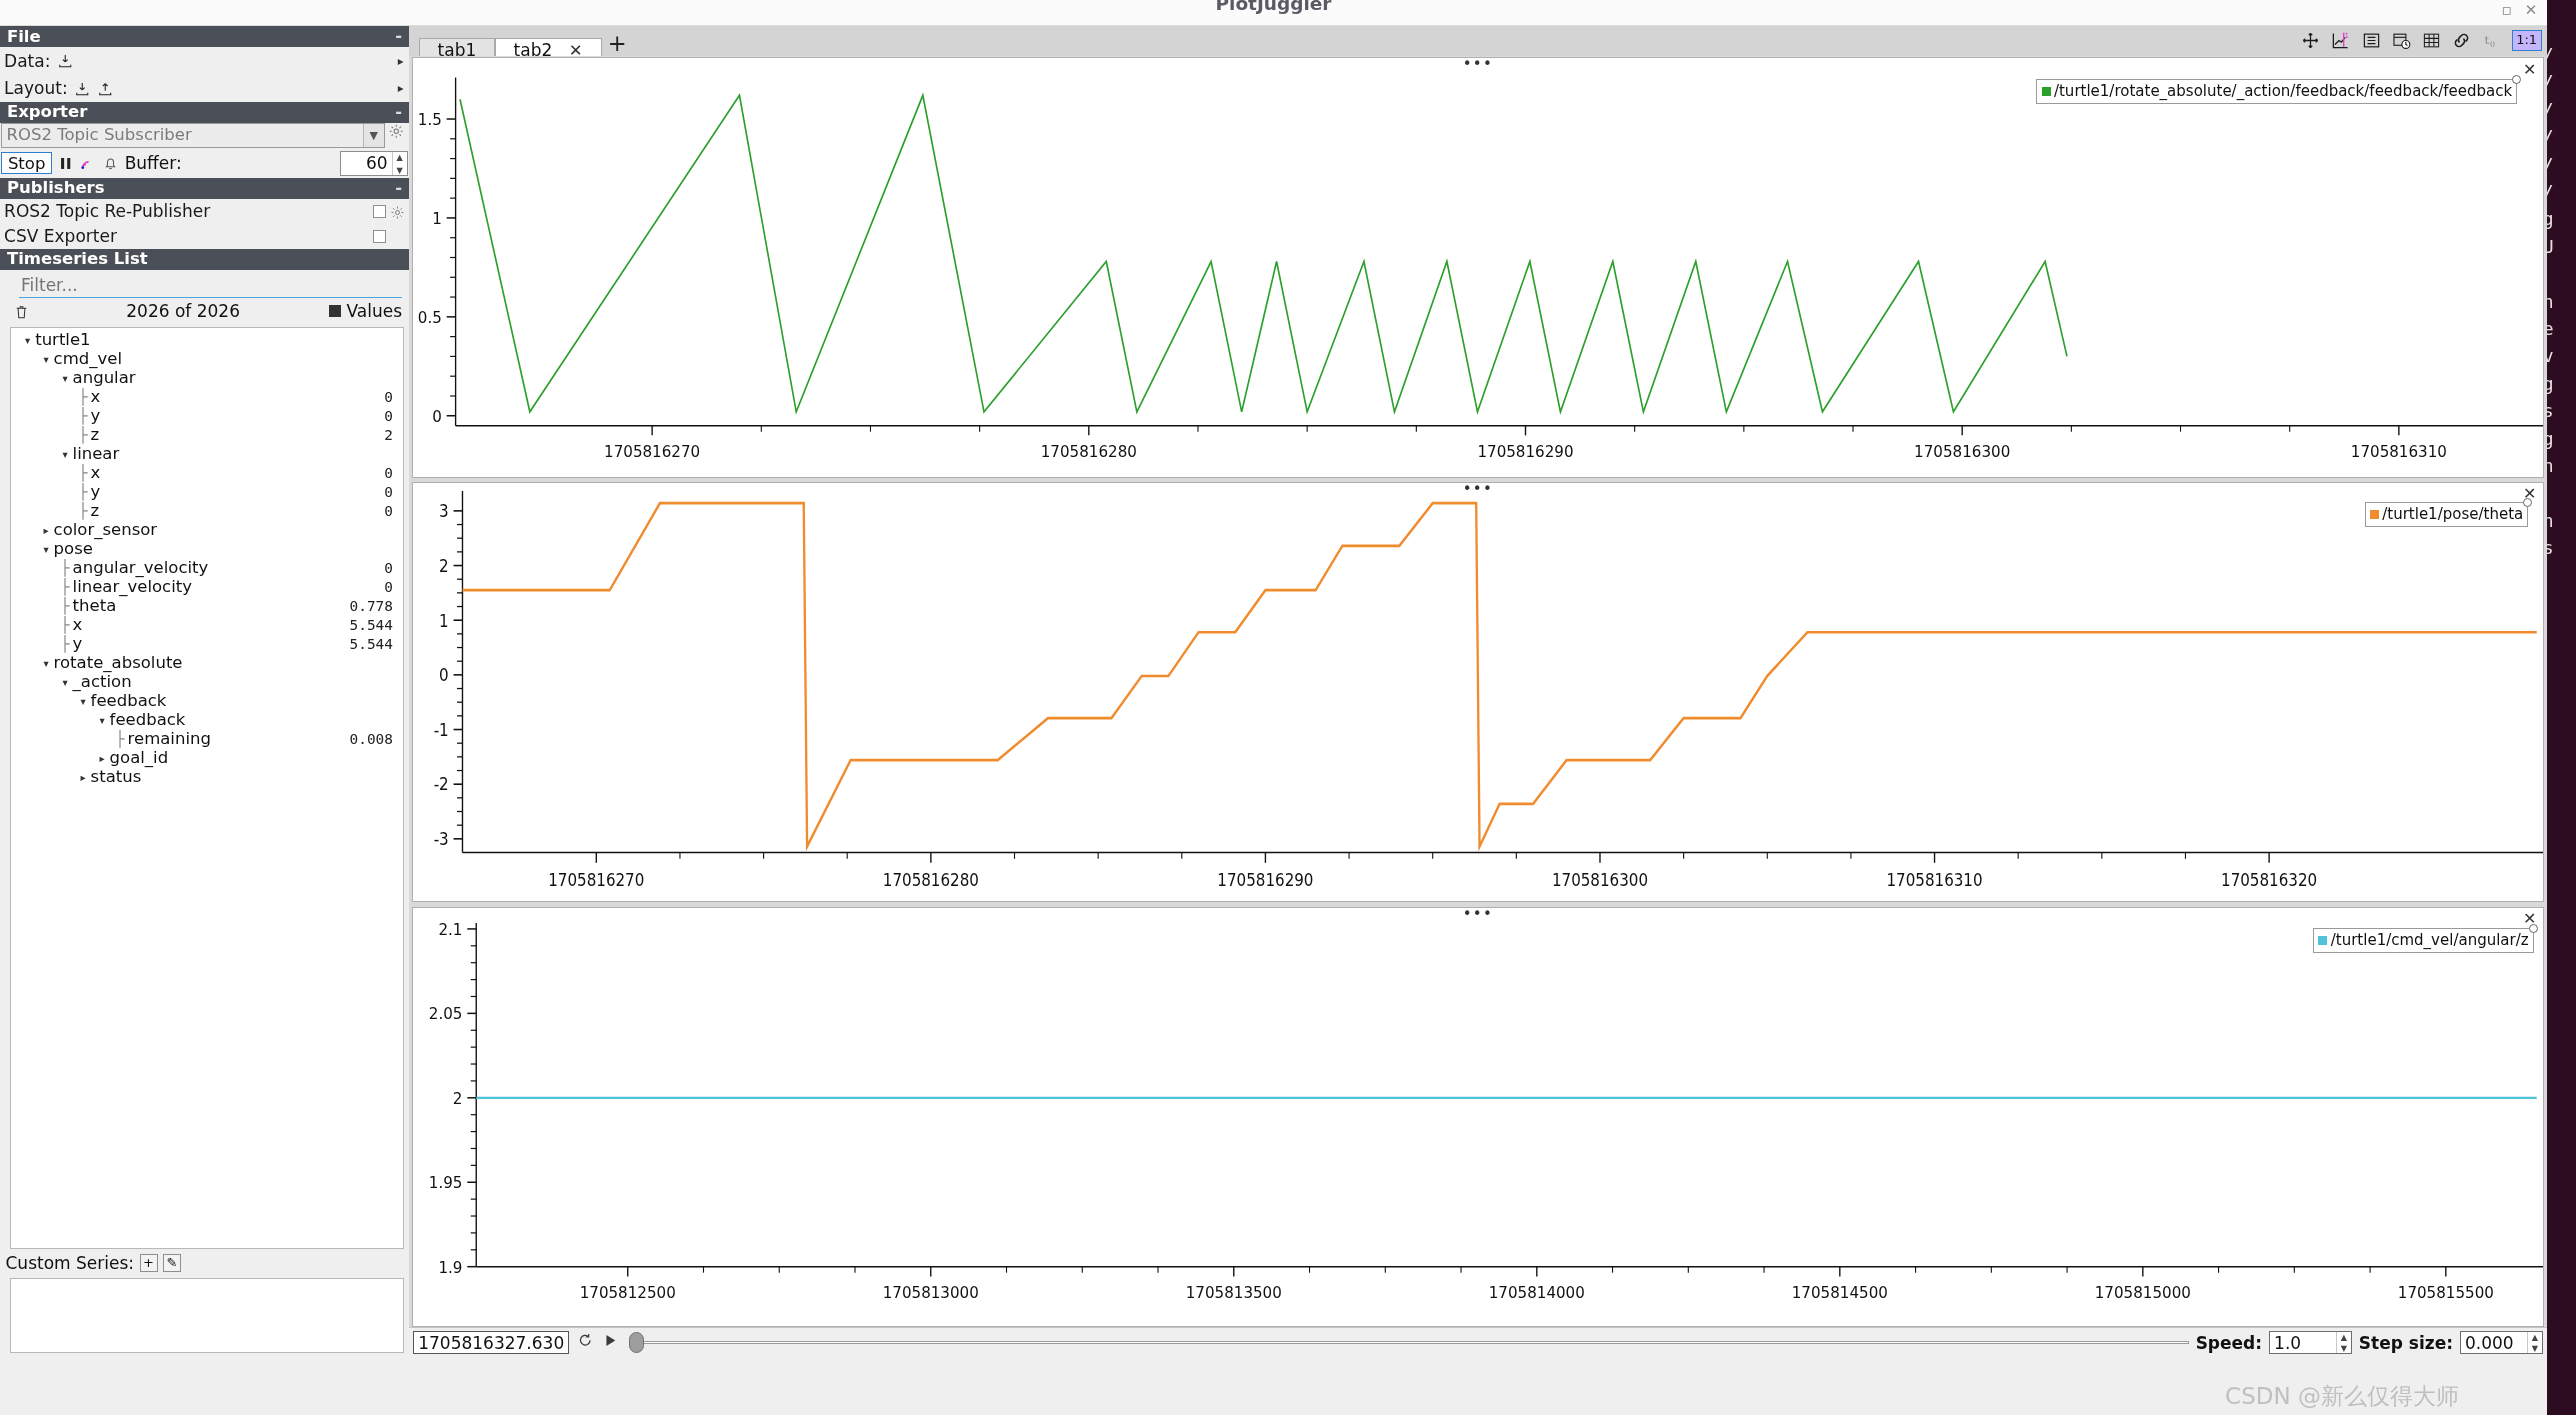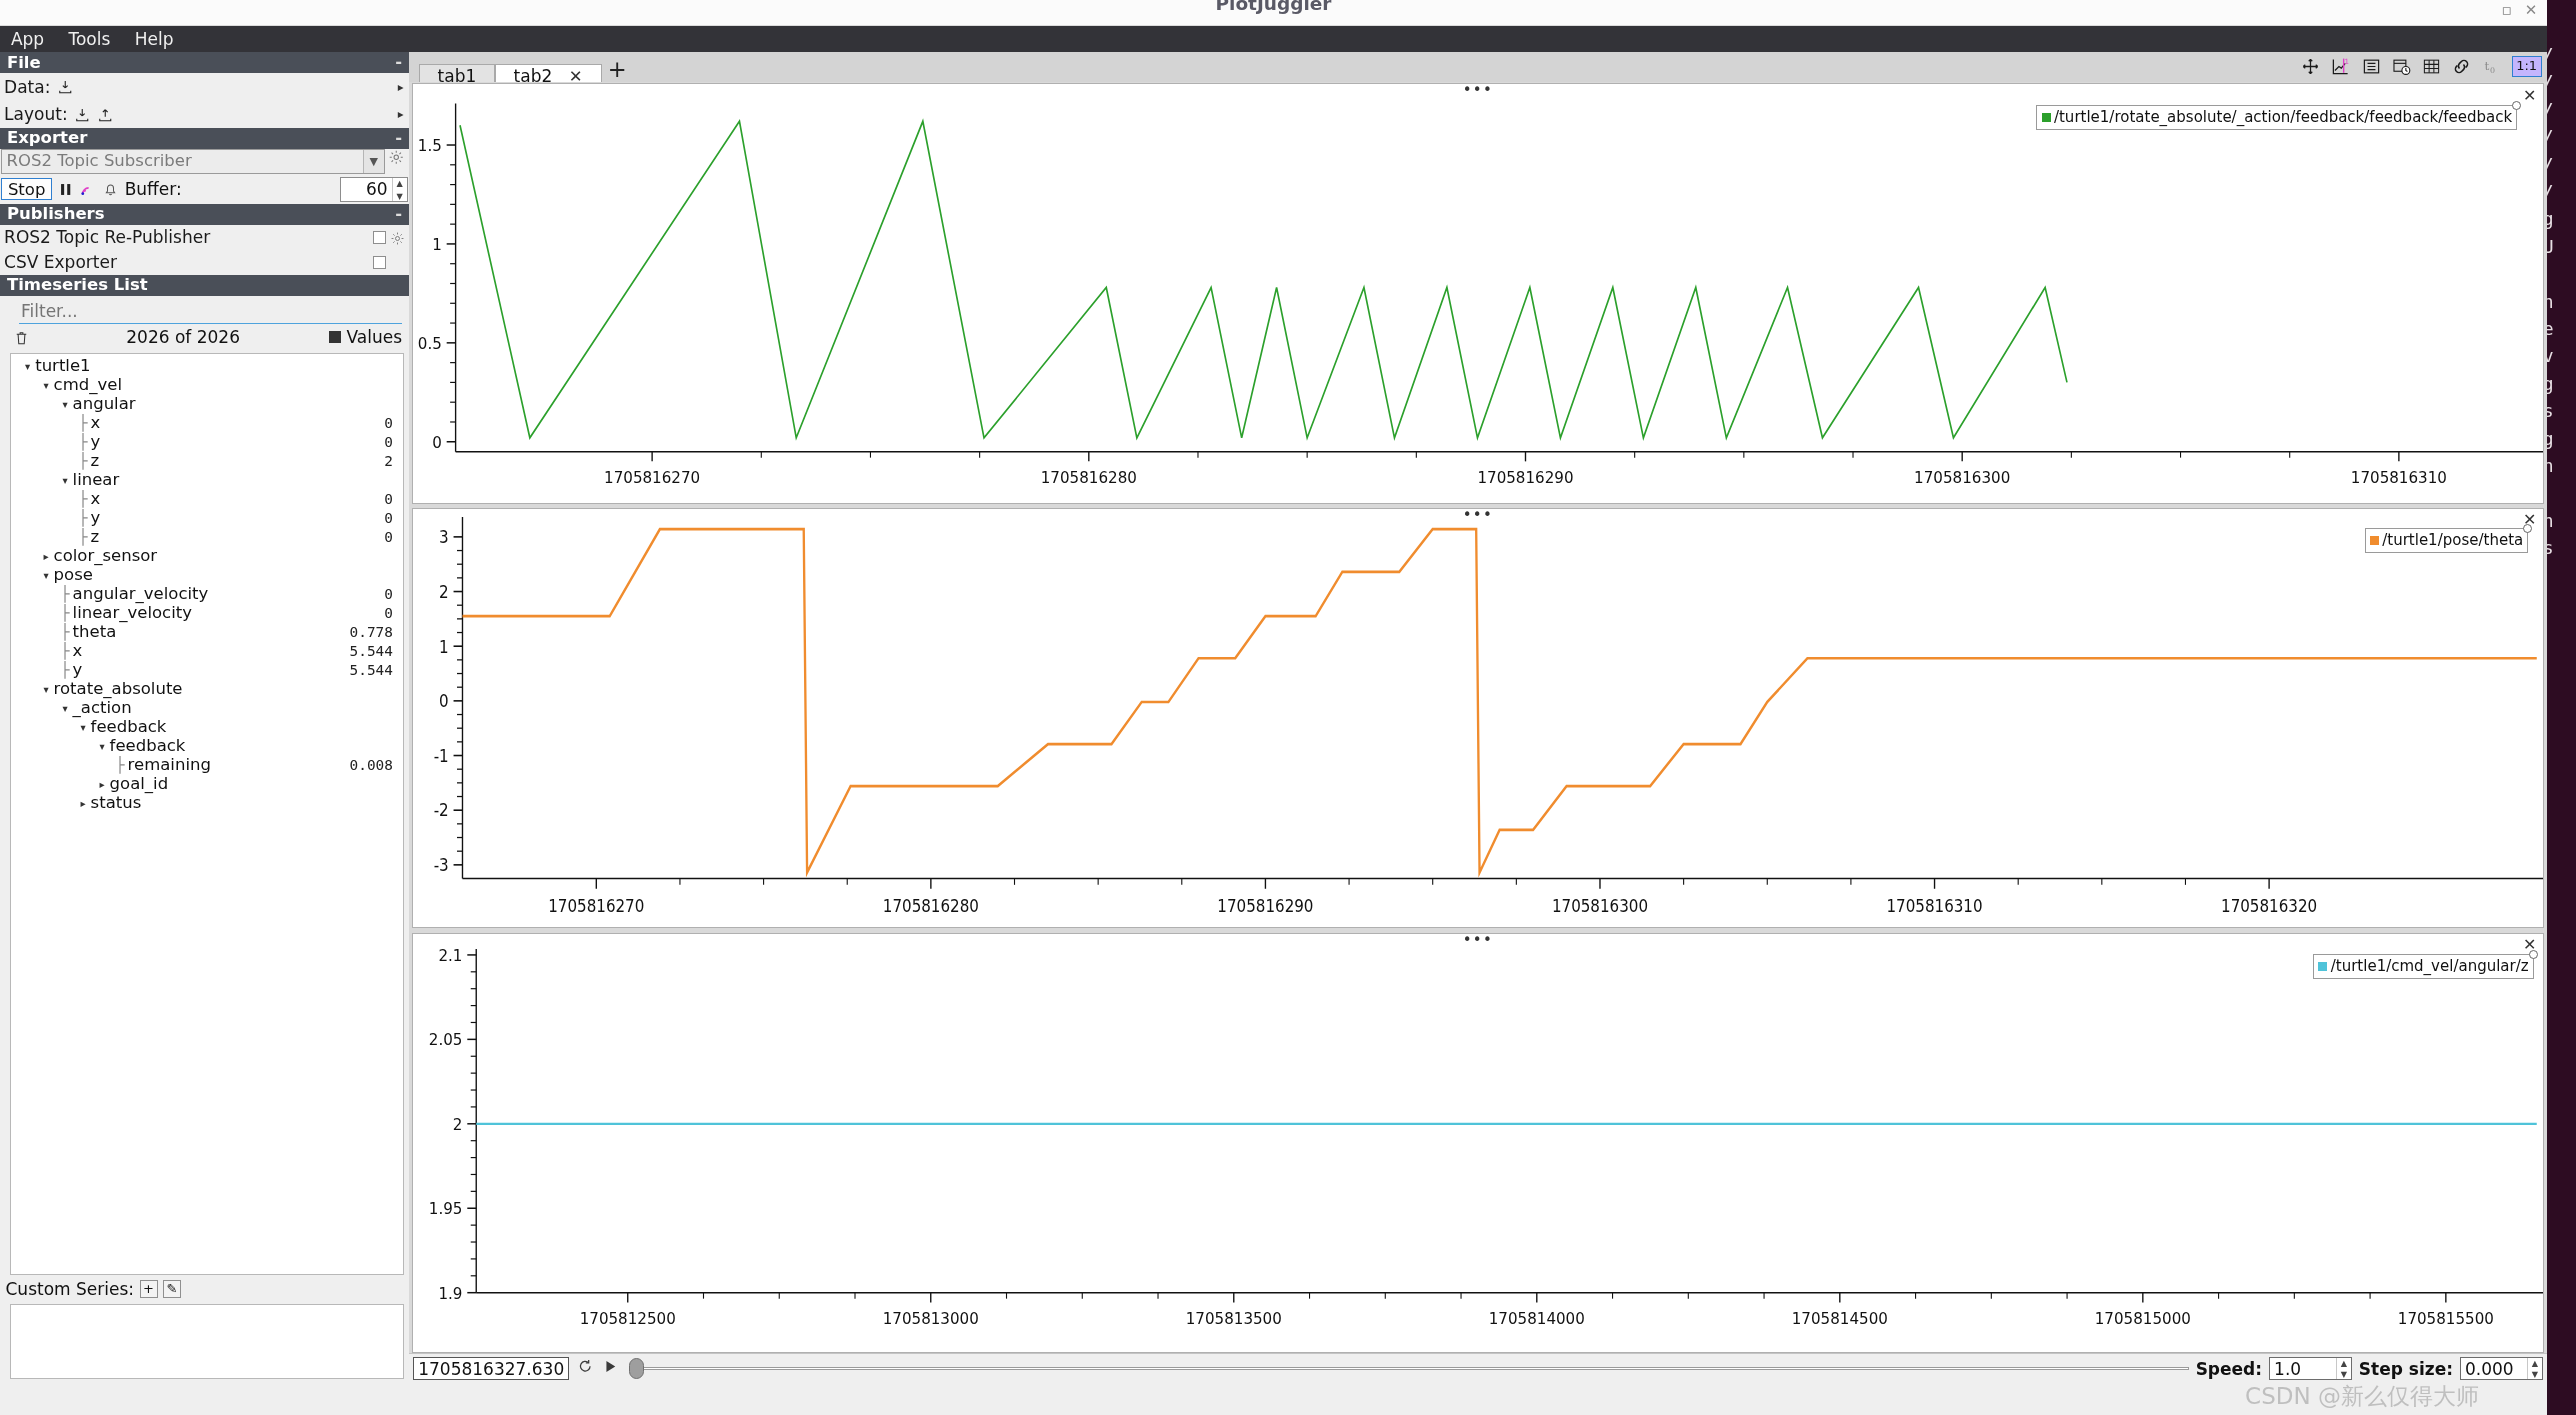--- a/index.html
+++ b/index.html
@@ -189,21 +189,21 @@
   #timeline-handle {
     position:absolute; left:2.7px; width:15px; height:20.6px; border-radius:7.5px;
     background:#9e9e9e; border:0.7px solid #6f6f6f;
   }
   #speed-label, #step-label { font-size:17px; font-weight:700; color:#111; }
   .num-spin { display:flex; border:0.7px solid #6d6d6d; background:#fff; height:23px; align-items:stretch; }
   .num-spin .v { width:66px; font-size:17px; color:#111; padding-left:4.1px; line-height:22px; }
   .num-spin .ar { width:15px; border-left:0.7px solid #c8c8c8; display:flex; flex-direction:column;
     justify-content:space-between; font-size:8.2px; text-align:center; color:#444; }
   #watermark {
-    position:absolute; right:68px; bottom:2.7px; font-size:23px; color:rgba(120,120,120,0.40);
+    position:absolute; right:88px; bottom:2.7px; font-size:23px; color:rgba(120,120,120,0.40);
     font-family:"DejaVu Sans", sans-serif; pointer-events:none; white-space:nowrap;
   }
 </style>
 </head>
 <body>
 
 <div id="bg-terminal">
   <div id="bg-term-text">/
 /
 /
@@ -225,25 +225,20 @@
 s</div>
 </div>
 
 <div id="window">
 
   <div id="titlebar">
     <div id="title-text">PlotJuggler</div>
     <div id="titlebar-controls">▫ ✕</div>
   </div>
 
-  <div id="menubar">
-    <div class="menu-item">App</div>
-    <div class="menu-item">Tools</div>
-    <div class="menu-item">Help</div>
-  </div>
 
   <div id="body-row">
 
     <div id="leftpanel">
 
       <div class="section-header">
         <span>File</span>
         <span class="collapse">-</span>
       </div>
 

